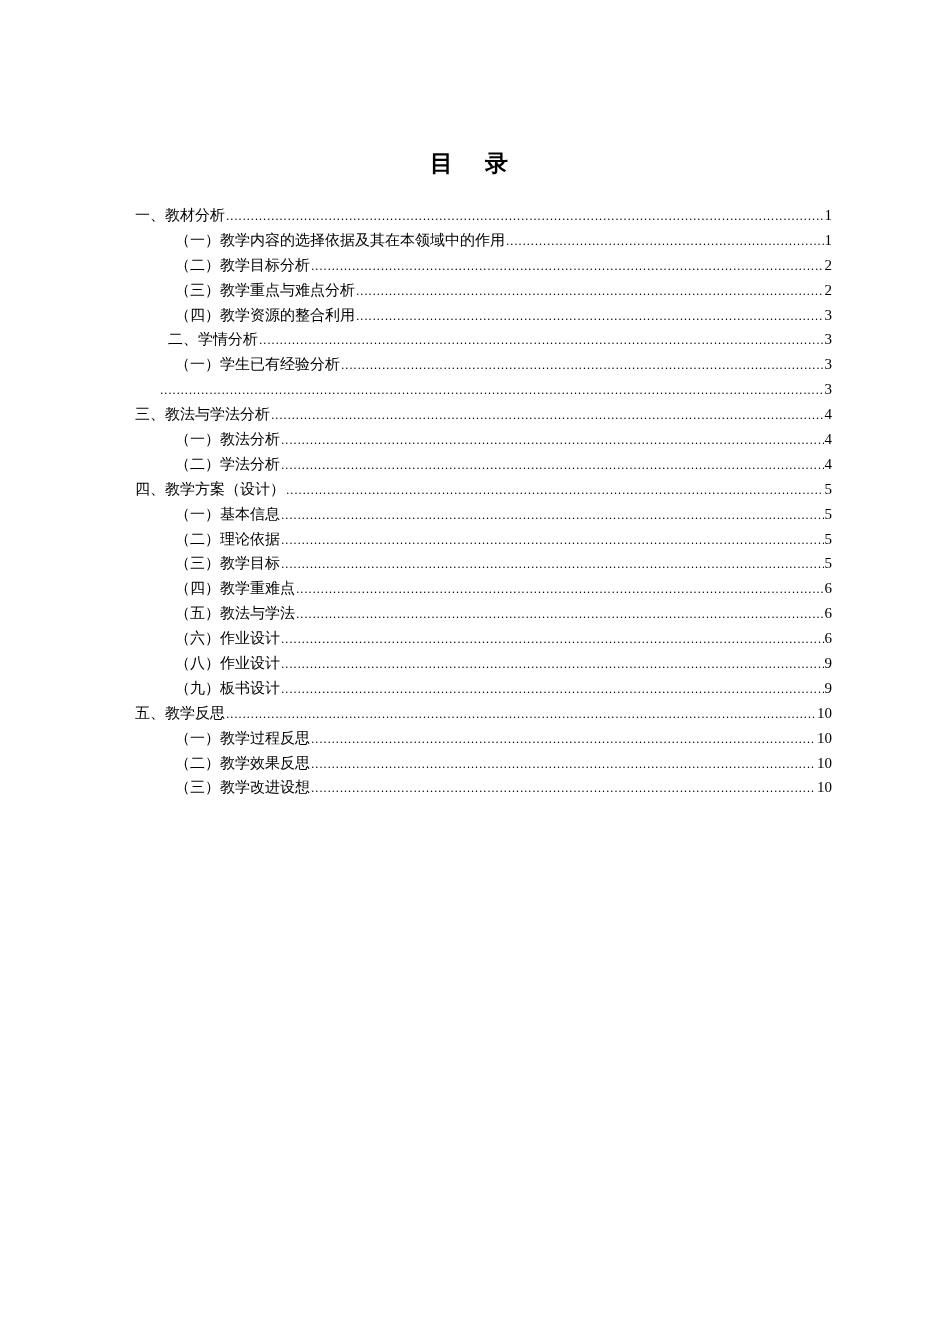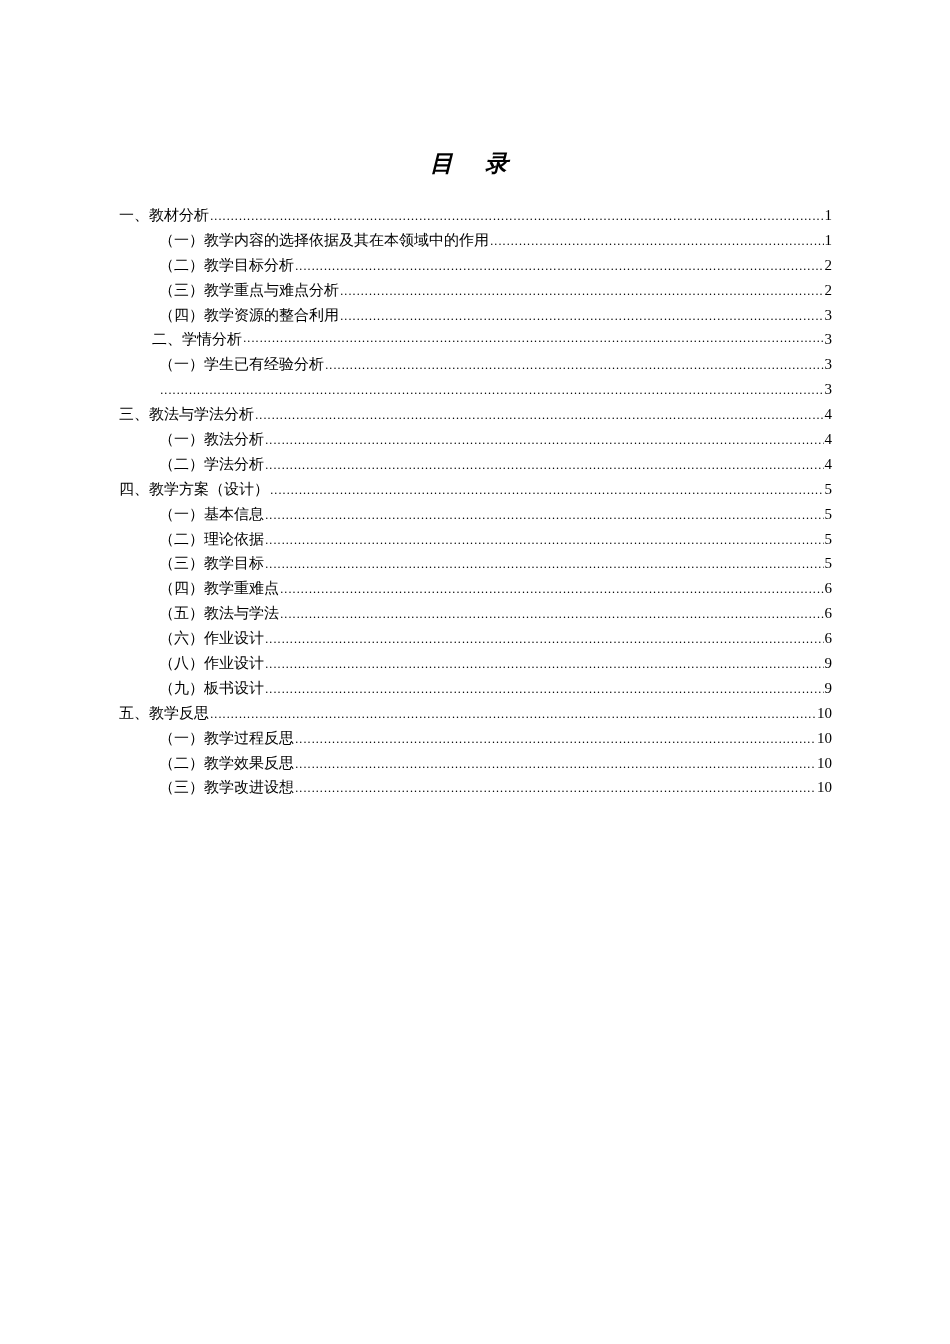--- a/index.html
+++ b/index.html
@@ -19,41 +19,40 @@
       position: absolute;
       top: 146px;
       left: 0;
       width: 950px;
       text-align: center;
       font-family: "DejaVu Sans", "Liberation Sans", sans-serif;
       font-weight: bold;
       font-size: 23px;
       letter-spacing: 12px;
       line-height: 34px;
-      font-style: italic;
     }
     .toc {
       position: absolute;
       top: 203px;
       left: 119px;
       width: 713px;
     }
     .toc-row {
       display: flex;
       align-items: baseline;
       height: 24.9px;
       line-height: 24.9px;
       font-size: 15px;
       white-space: nowrap;
       overflow: hidden;
     }
     .toc-row.level-1 { padding-left: 0; }
-    .toc-row.level-1b { padding-left: 33px; align-items: flex-end; }
+    .toc-row.level-1b { padding-left: 33px; }
     .toc-row.level-2 { padding-left: 40px; }
-    .toc-label { flex: 0 0 auto; }
+    .toc-label { flex: 0 0 auto; margin-left: 16px; }
     .toc-leader {
       flex: 1 1 auto;
       overflow: hidden;
       font-size: 11px;
       letter-spacing: 0.6px;
       margin: 0 1px;
     }
     .toc-leader::before {
       content: "..........................................................................................................................................................................................................................................................................";
     }

